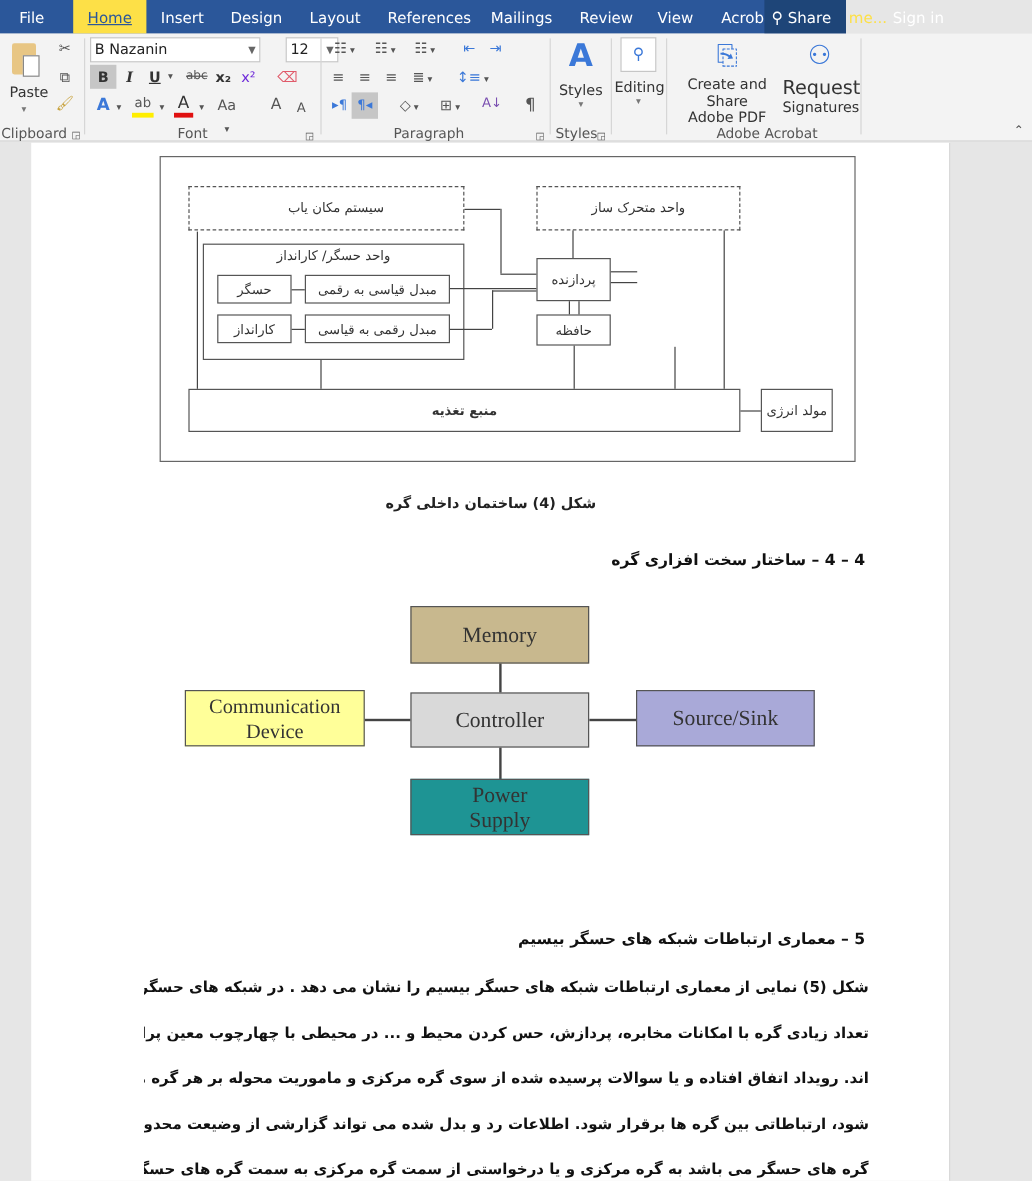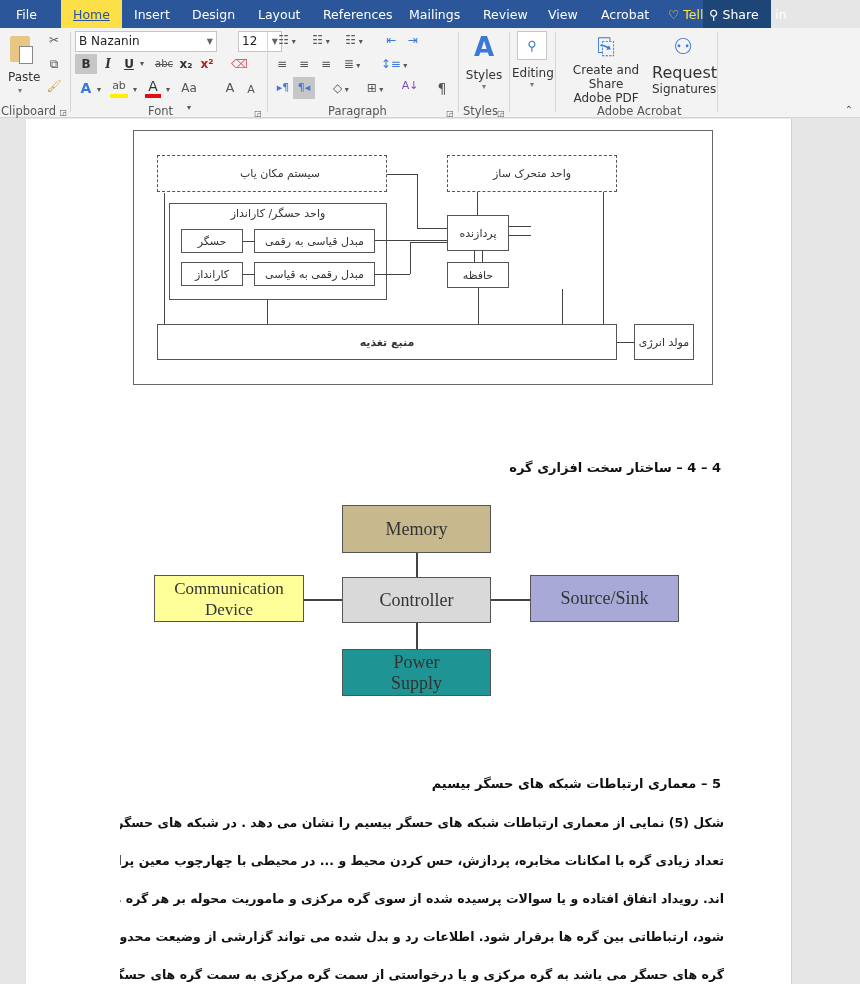--- a/index.html
+++ b/index.html
@@ -1,17 +1,17 @@
 <!DOCTYPE html>
 <html><head>
 <meta charset="utf-8">
 <style>
   * { box-sizing: border-box; margin: 0; padding: 0; }
   html, body { width: 860px; height: 984px; overflow: hidden; background: #e6e6e6; font-family: "DejaVu Sans", sans-serif; }
-  .titlebar { position: absolute; left: 0; top: 0; width: 771px; height: 28px; background: #2b579a; color: #fff; font-size: 12.5px; }
+  .titlebar { position: absolute; left: 0; top: 0; width: 705px; height: 28px; background: #2b579a; color: #fff; font-size: 12.5px; }
   .tab { position: absolute; top: 0; height: 28px; line-height: 29px; color: #fff; white-space: nowrap; }
   .tab.active { background: #fde047; color: #2b579a; padding: 0 12px; text-decoration: underline; }
   .tell { color: #fde047; }
   .share-btn { position: absolute; right: 0; top: 0; width: 68px; height: 28px; background: #1e4578; line-height: 29px; padding-left: 6px; }
   .ribbon { position: absolute; left: 0; top: 28px; width: 860px; height: 90px; background: #f3f3f3; border-bottom: 1px solid #d4d4d4; font-size: 12px; color: #333; }
   .grp-label { position: absolute; top: 76px; font-size: 11.5px; color: #555; white-space: nowrap; }
   .sep { position: absolute; top: 4px; width: 1px; height: 80px; background: #d6d6d6; }
   .ic { position: absolute; font-size: 12px; color: #555; line-height: 16px; text-align: center; }
   .field { position: absolute; background: #fff; border: 1px solid #c6c6c6; height: 21px; font-size: 12px; line-height: 19px; padding-left: 3px; color: #222; }
   .caret { position: absolute; right: 3px; top: 0; font-size: 8px; color: #666; }
@@ -71,21 +71,21 @@
   </div>
   <div class="field" style="left:218px;top:3px;width:44px;margin-left:20px;">
     <span>12</span><span class="caret">▼</span>
   </div>
   <div class="ic hl" style="left:75px;top:26px;width:22px;height:20px;line-height:20px;font-weight:bold;color:#333;">B</div>
   <div class="ic" style="left:100px;top:28px;width:16px;font-style:italic;font-family:'DejaVu Serif',serif;font-weight:bold;color:#333;">I</div>
   <div class="ic" style="left:121px;top:28px;width:16px;text-decoration:underline;font-weight:bold;color:#333;">U</div>
   <div class="ic" style="left:138px;top:28px;width:8px;font-size:8px;">▾</div>
   <div class="ic" style="left:154px;top:28px;width:20px;font-size:10px;text-decoration:line-through;">abc</div>
   <div class="ic" style="left:178px;top:28px;width:16px;font-weight:bold;color:#333;">x₂</div>
-  <div class="ic" style="left:199px;top:28px;width:16px;font-weight:bold;color:#b91c1c;">x²</div>
+  <div class="ic" style="left:199px;top:28px;width:16px;font-weight:normal;color:#6d28d9;">x²</div>
   <div class="ic" style="left:231px;top:28px;width:16px;color:#e05a6a;">⌫</div>
   <div class="ic" style="left:78px;top:52px;width:16px;font-size:14px;color:#3b78d8;font-weight:bold;">A</div>
   <div class="ic" style="left:95px;top:54px;width:8px;font-size:8px;">▾</div>
   <div class="ic" style="left:110px;top:50px;width:18px;font-size:11px;border-bottom:4px solid #ffee00;">ab</div>
   <div class="ic" style="left:131px;top:54px;width:8px;font-size:8px;">▾</div>
   <div class="ic" style="left:145px;top:50px;width:16px;font-size:14px;border-bottom:4px solid #e01010;color:#333;">A</div>
   <div class="ic" style="left:164px;top:54px;width:8px;font-size:8px;">▾</div>
   <div class="ic" style="left:178px;top:52px;width:22px;"><span>Aa</span><span style="font-size:8px"> ▾</span></div>
   <div class="ic" style="left:223px;top:52px;width:14px;font-size:13px;">A</div>
   <div class="ic" style="left:244px;top:54px;width:14px;font-size:11px;">A</div>
@@ -175,20 +175,21 @@
       <div class="ln" style="left:375px;top:95px;width:22px;height:1px;"></div>
       <div class="ln" style="left:375px;top:104px;width:22px;height:1px;"></div>
       <div class="ln" style="left:340px;top:120px;width:1px;height:11px;"></div>
       <div class="ln" style="left:348px;top:120px;width:1px;height:11px;"></div>
       <div class="ln" style="left:344px;top:157px;width:1px;height:36px;"></div>
       <div class="ln" style="left:428px;top:158px;width:1px;height:35px;"></div>
       <div class="ln" style="left:133px;top:169px;width:1px;height:24px;"></div>
       <div class="ln" style="left:469px;top:61px;width:1px;height:132px;"></div>
       <div class="ln" style="left:483px;top:211px;width:17px;height:1px;"></div>
     </div>
+    <div class="caption" style="top:293px;">شکل (4) ساختمان داخلی گره</div>
 
     <div class="heading" style="top:341px;">4 – 4 – ساختار سخت افزاری گره</div>
 
     <div class="fig5" style="position:absolute;left:0;top:0;">
       <div class="ln" style="left:390px;top:433px;width:1.5px;height:26px;"></div>
       <div class="ln" style="left:390px;top:503px;width:1.5px;height:28px;"></div>
       <div class="ln" style="left:277px;top:480px;width:40px;height:1.5px;"></div>
       <div class="ln" style="left:465px;top:480px;width:40px;height:1.5px;"></div>
       <div class="b" style="left:316px;top:386px;width:149px;height:48px;background:#c8b88e;">Memory</div>
       <div class="b" style="left:316px;top:458px;width:149px;height:46px;background:#d9d9d9;">Controller</div>

